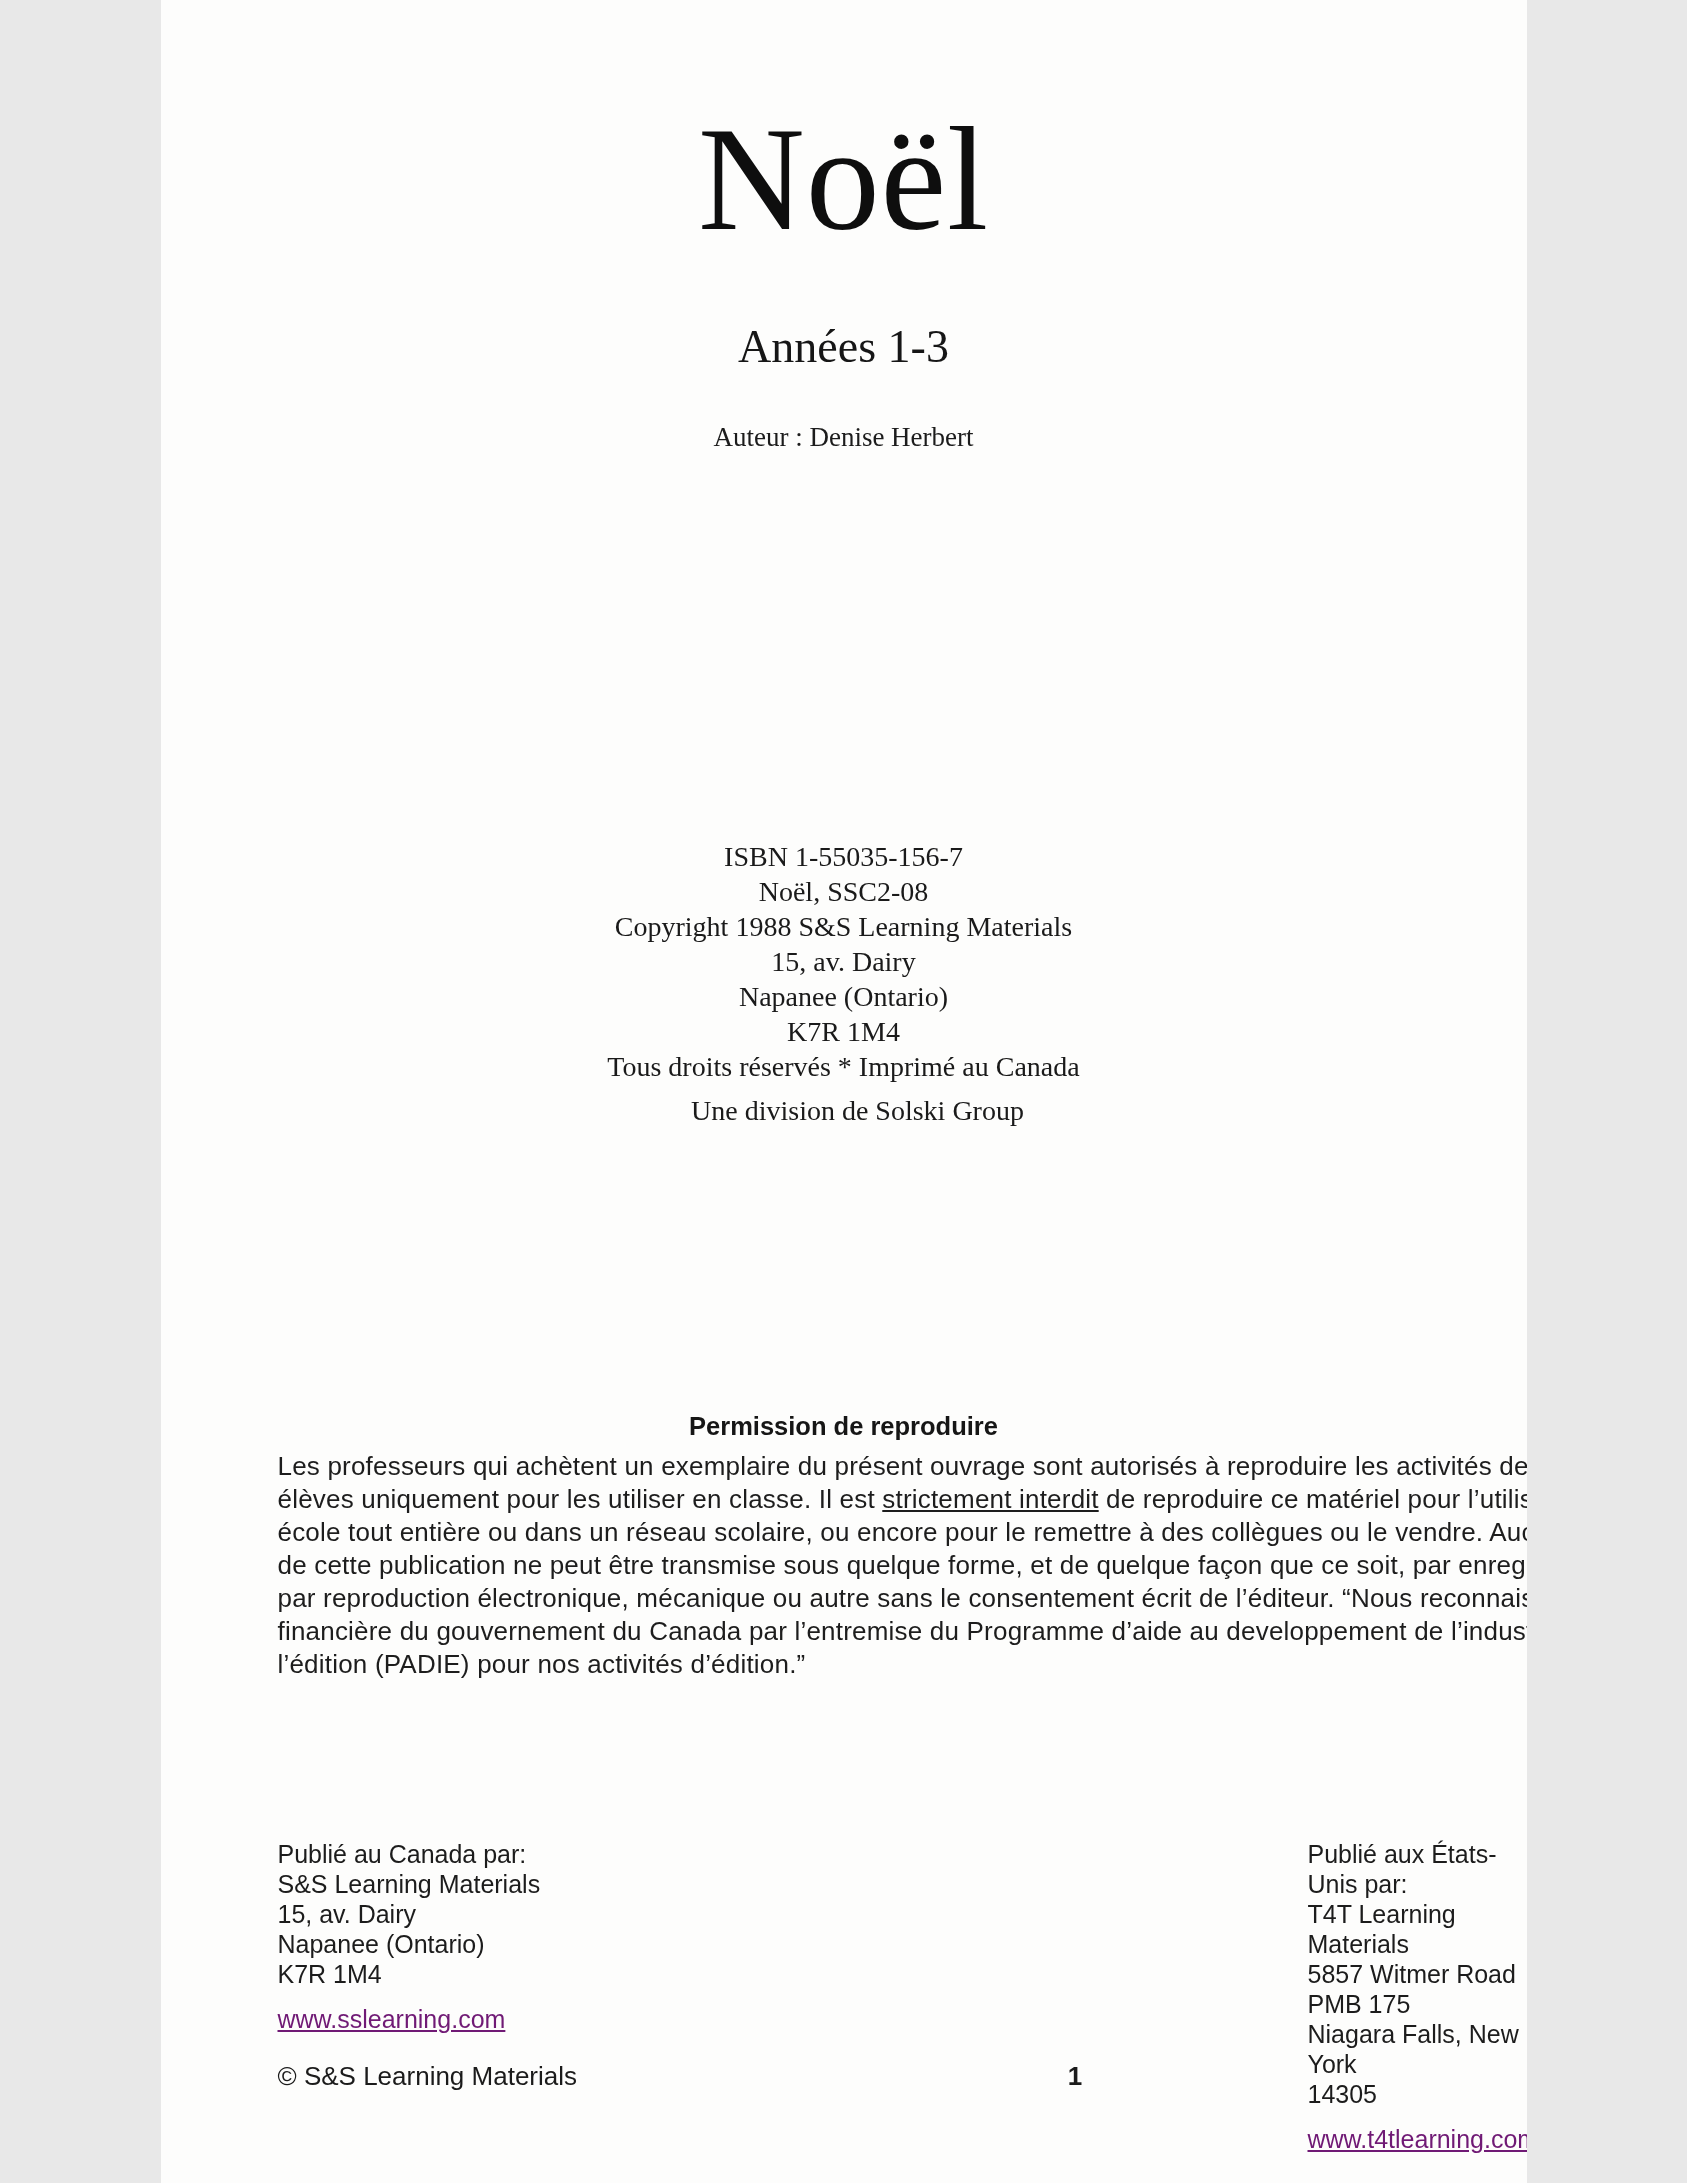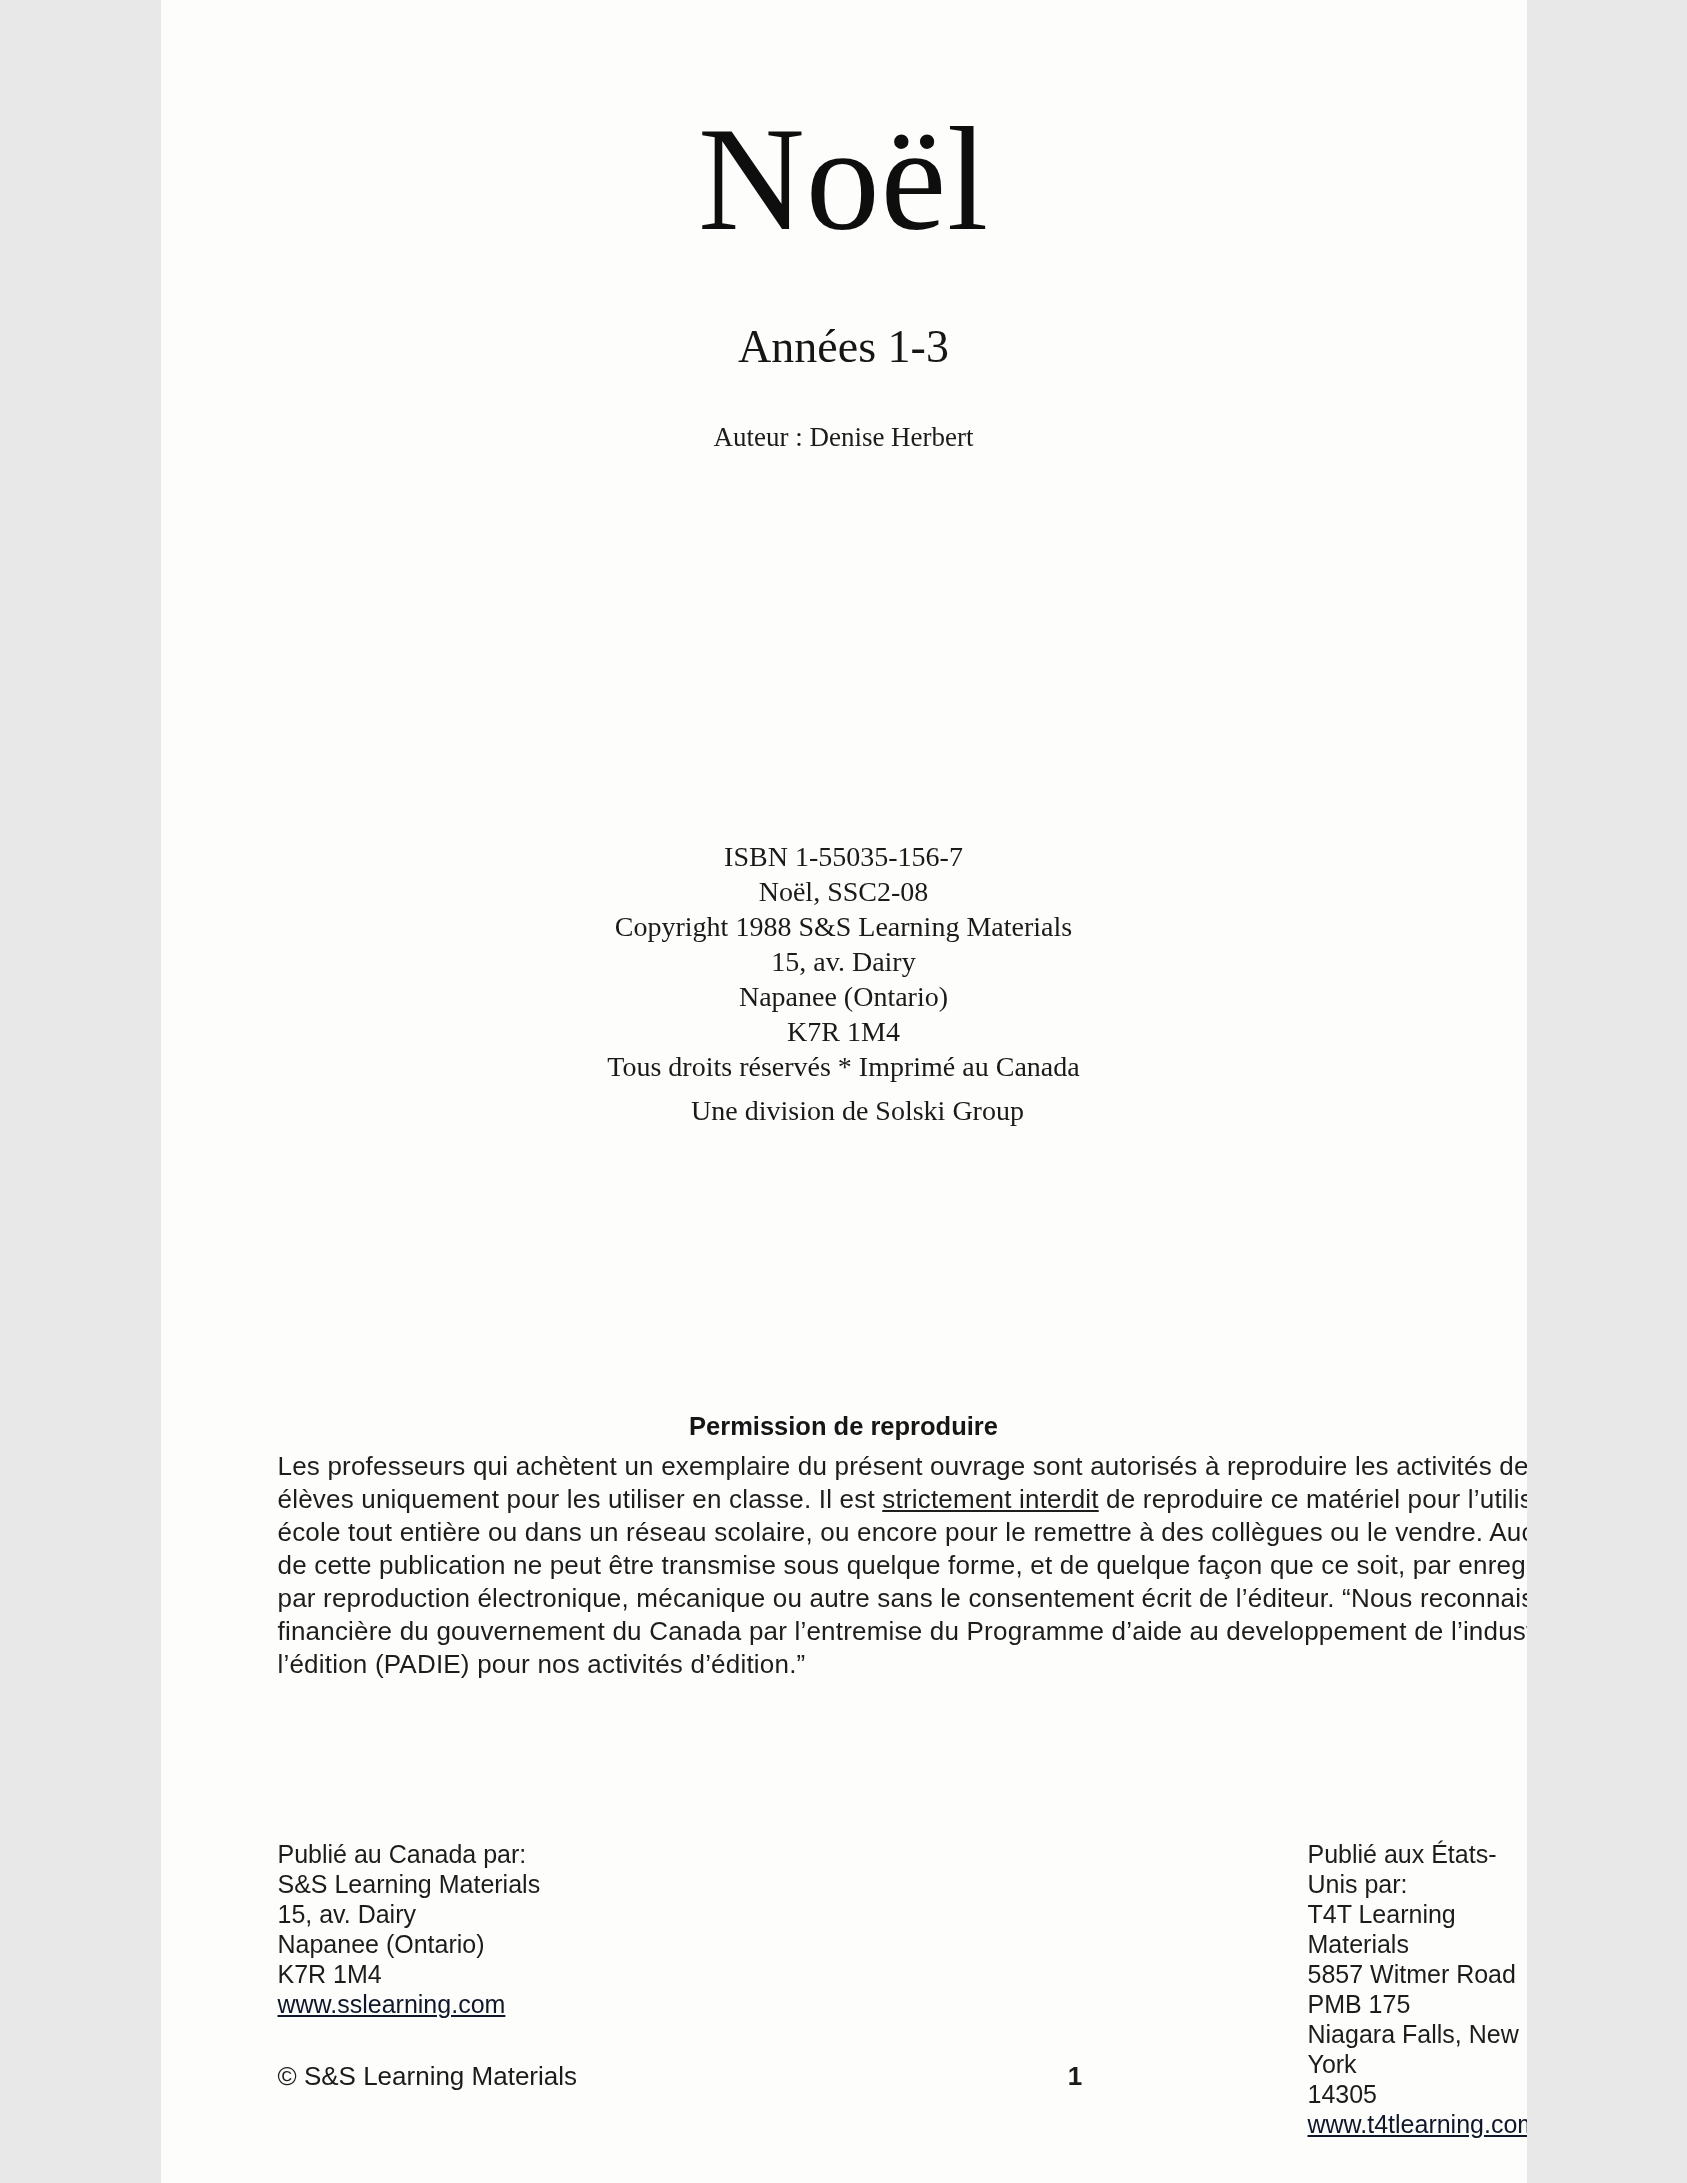--- a/index.html
+++ b/index.html
@@ -93,23 +93,24 @@
     position: absolute;
     top: 1839px;
     font-size: 25px;
     line-height: 30px;
     color: #1c1c1c;
   }
   .publisher-canada { left: 117px; }
   .publisher-usa    { left: 1147px; }
   .website {
     display: inline-block;
-    color: #0f172a;
+    color: #701a75;
     text-decoration: underline;
     cursor: pointer;
+    margin-top: 15px;
   }
   .footer {
     position: absolute;
     top: 2061px;
     left: 117px;
     width: 1401px;
     display: flex;
     justify-content: space-between;
     align-items: baseline;
     font-size: 26px;

